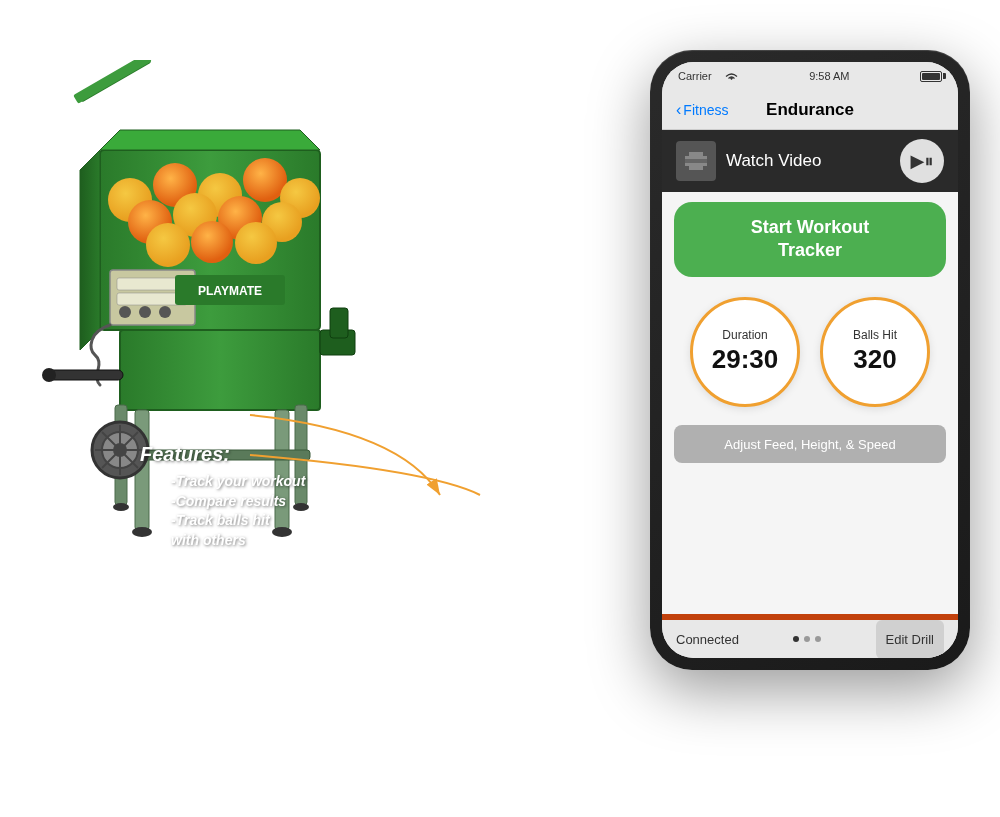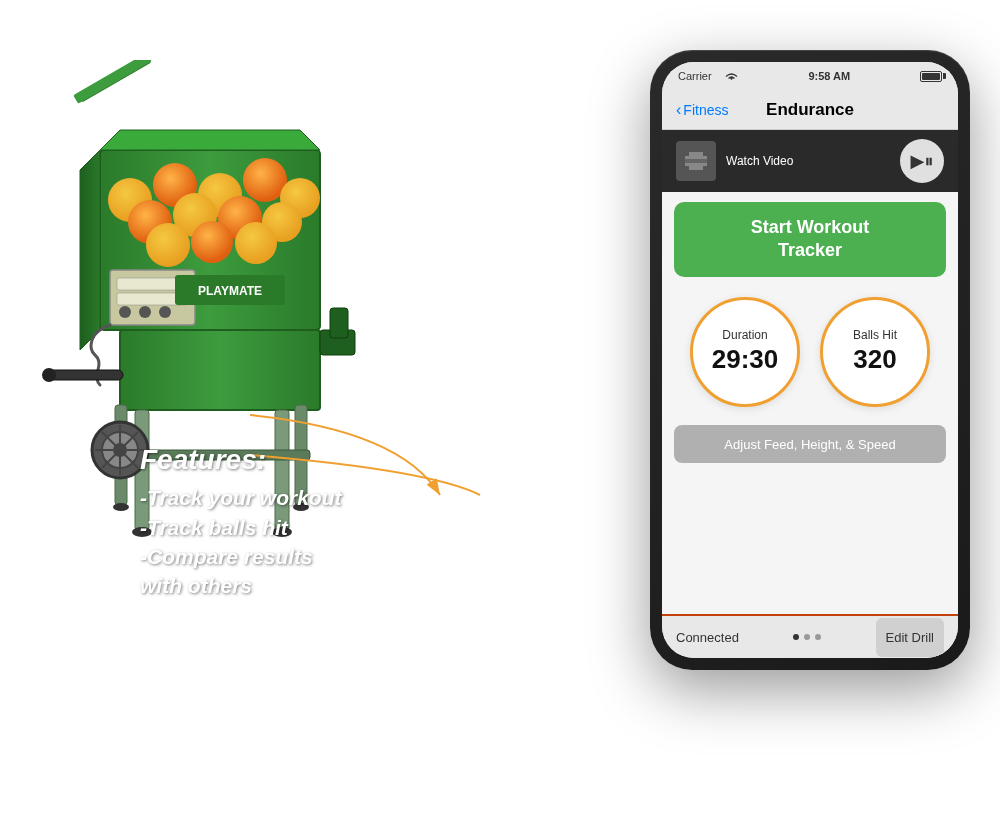--- a/index.html
+++ b/index.html
@@ -28,27 +28,28 @@
       left: 140px;
       top: 440px;
       color: #fff;
       font-weight: 900;
       font-style: italic;
       text-shadow: 1px 1px 3px rgba(0,0,0,0.5);
       line-height: 1.4;
       z-index: 10;
     }
     .features-text .features-title {
-      font-size: 28px;
+      font-size: 20px;
       display: block;
       margin-bottom: 4px;
     }
     .features-text .feature-item {
-      font-size: 21px;
+      font-size: 14px;
       display: block;
+      margin-left: 31px;
     }
 
     
     .phone-wrapper {
       position: absolute;
       right: 30px;
       top: 50px;
       width: 320px;
       height: 620px;
     }
@@ -79,21 +80,21 @@
       height: 28px;
       display: flex;
       align-items: center;
       justify-content: space-between;
       padding: 0 16px;
       font-size: 11px;
       color: #333;
       flex-shrink: 0;
     }
     .status-bar-left { display: flex; align-items: center; gap: 12px; }
-    .status-bar-center { font-weight: 700; }
+    .status-bar-center { font-weight: 400; }
     .status-bar-right { display: flex; align-items: center; gap: 4px; }
 
     
     .battery-icon {
       width: 22px;
       height: 11px;
       border: 1.5px solid #333;
       border-radius: 2px;
       position: relative;
       display: inline-block;
@@ -164,21 +165,21 @@
       width: 40px;
       height: 40px;
       background: #555;
       border-radius: 4px;
       display: flex;
       align-items: center;
       justify-content: center;
     }
     .watch-video-label {
       color: #fff;
-      font-size: 12px;
+      font-size: 17px;
       flex: 1;
     }
     .play-pause-btn {
       width: 44px;
       height: 44px;
       background: #e0e0e0;
       border-radius: 50%;
       display: flex;
       align-items: center;
       justify-content: center;
@@ -186,21 +187,21 @@
     }
     .play-pause-icon {
       font-size: 18px;
       color: #333;
     }
 
     
     .start-workout-btn {
       background: #4CAF50;
       margin: 10px 12px;
-      border-radius: 10px;
+      border-radius: 18px;
       padding: 14px 10px;
       text-align: center;
       cursor: pointer;
       flex-shrink: 0;
     }
     .start-workout-text {
       color: #fff;
       font-size: 18px;
       font-weight: 700;
       line-height: 1.3;
@@ -258,21 +259,21 @@
 
     
     .bottom-bar {
       margin-top: auto;
       background: #e8e8e8;
       height: 44px;
       display: flex;
       align-items: center;
       justify-content: space-between;
       padding: 0 14px;
-      border-top: 2px solid #c2410c;
+      border-top: 6px solid #c2410c;
       flex-shrink: 0;
     }
     .connected-text {
       font-size: 13px;
       color: #333;
     }
     .dots-container {
       display: flex;
       gap: 5px;
     }
@@ -400,22 +401,22 @@
       <rect x="22" y="308" width="14" height="14" rx="7" fill="#222"></rect>
 
       <rect x="300" y="270" width="35" height="25" rx="3" fill="#1e5e1e" stroke="#0e3e0e" stroke-width="1"></rect>
       <rect x="310" y="248" width="18" height="30" rx="3" fill="#1e5e1e" stroke="#0e3e0e" stroke-width="1"></rect>
     </svg>
   </div>
 
   <div class="features-text">
     <span class="features-title">Features:</span>
     <span class="feature-item">-Track your workout</span>
+    <span class="feature-item">-Compare results</span>
     <span class="feature-item">-Track balls hit</span>
-    <span class="feature-item">-Compare results</span>
     <span class="feature-item">    with others</span>
   </div>
 
   <div class="phone-wrapper">
     <div class="phone-outer">
       <div class="phone-inner">
 
         <div class="status-bar">
           <div class="status-bar-left">
             <span>Carrier</span>

